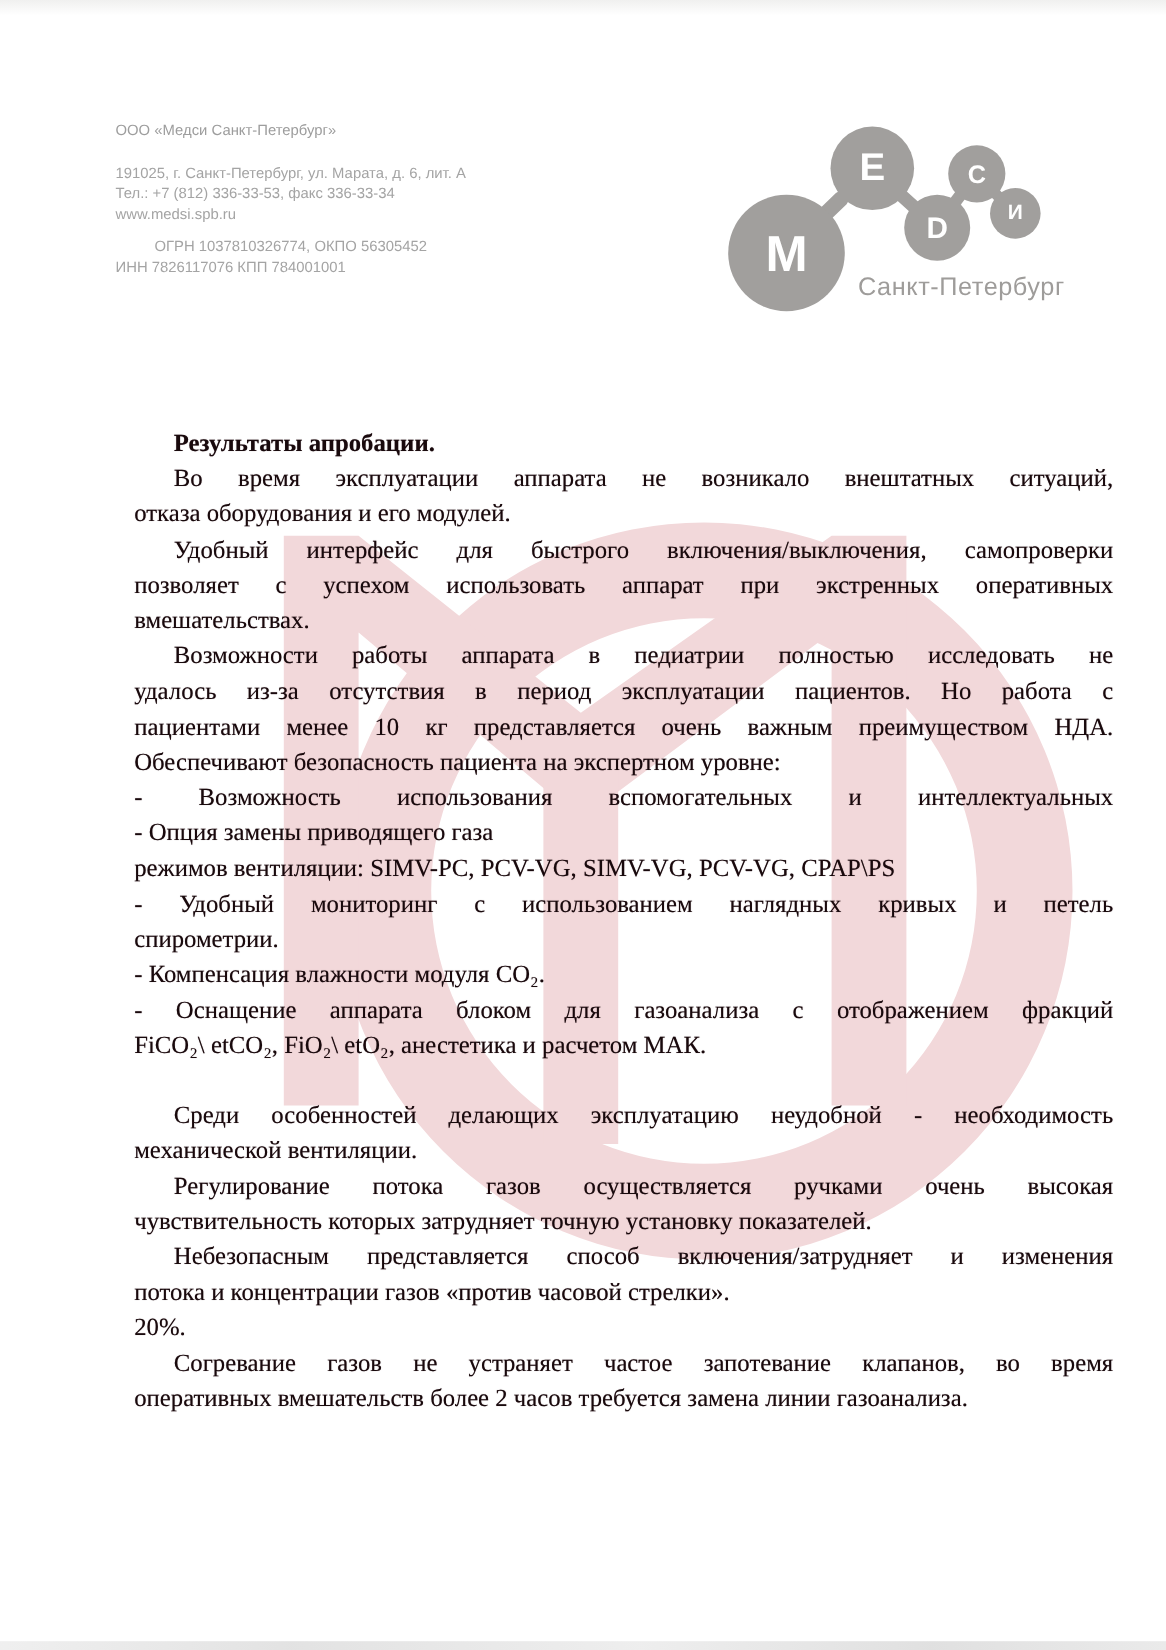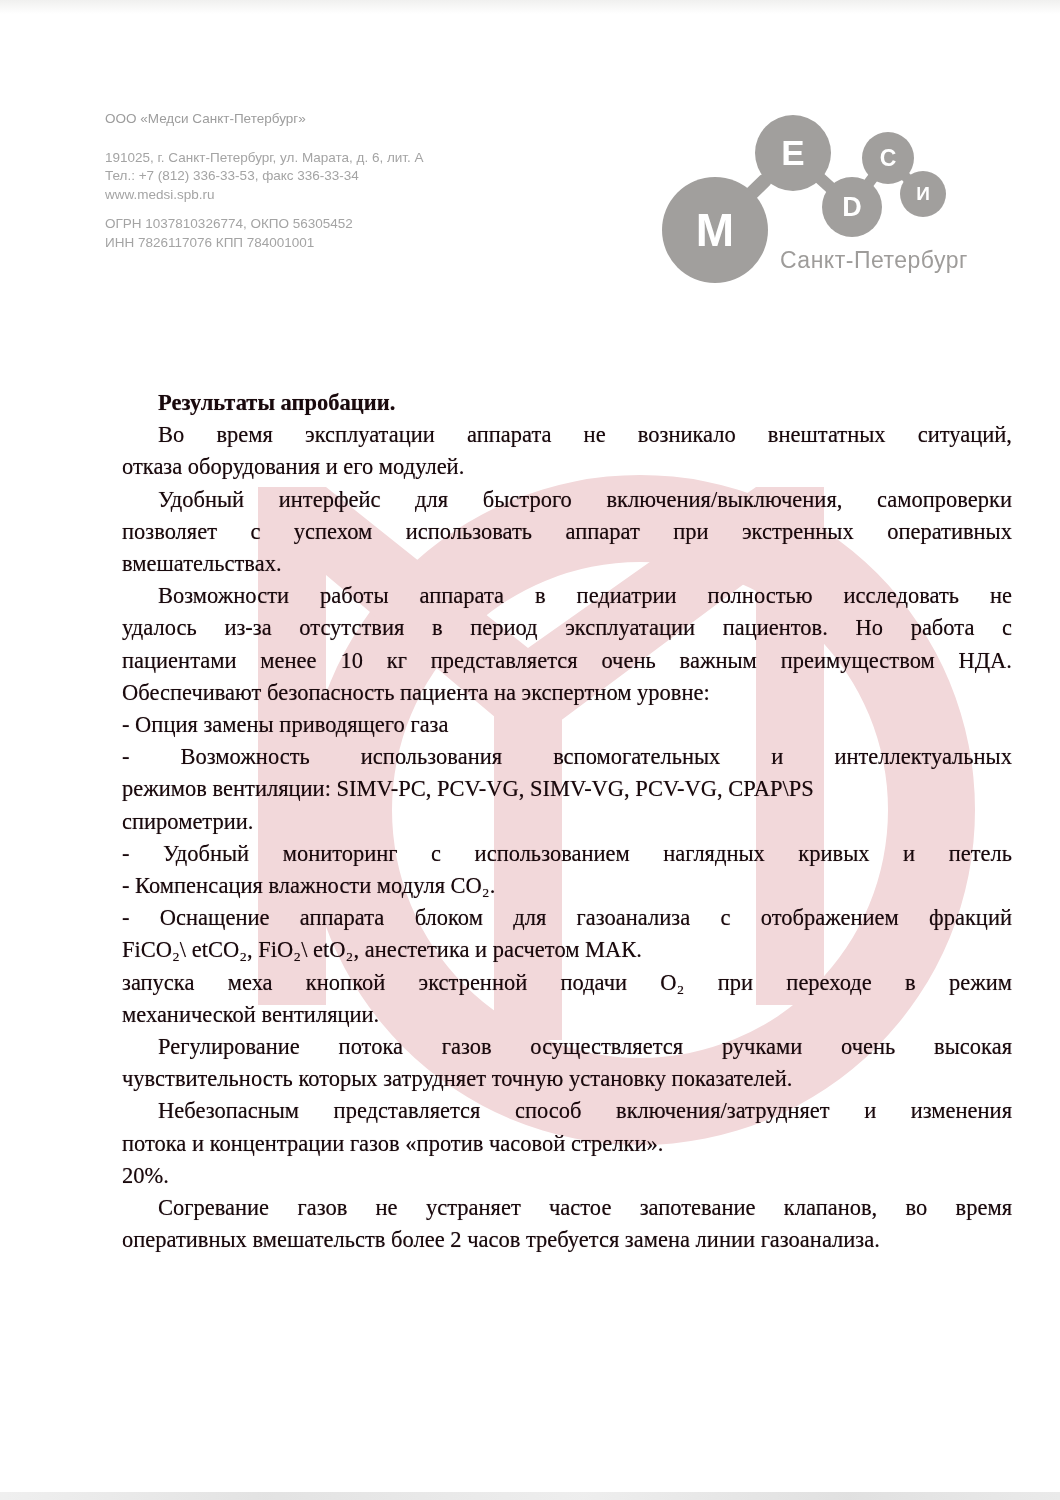--- a/index.html
+++ b/index.html
@@ -10,21 +10,21 @@
   }
   
   .wm{position:absolute;left:0;top:0;z-index:0;}
   
   .lh{
     position:absolute;left:105px;top:110px;z-index:2;
     font-family:"Liberation Sans","DejaVu Sans",sans-serif;
     color:#a4a4a4;font-size:13.5px;line-height:18.5px;
   }
   .lh .company{margin-bottom:20px;color:#9d9d9d;}
-  .lh .regblock{margin-top:11px;}
+  .lh .regblock{margin-top:11px;text-align:center;}
   
   .logo{position:absolute;left:650px;top:105px;width:340px;height:175px;z-index:2;}
   .logo .bubble{
     position:absolute;border-radius:50%;display:flex;align-items:center;justify-content:center;
     color:#fff;font-family:"Liberation Sans","DejaVu Sans",sans-serif;font-weight:bold;
   }
   .logo .neck{position:absolute;border-radius:5px;}
   .b-m{left:12px;top:72px;width:106px;height:106px;font-size:46px;}
   .b-e{left:105px;top:10px;width:76px;height:76px;font-size:35px;}
   .b-d{left:172px;top:72px;width:60px;height:60px;font-size:27px;font-family:"Liberation Serif","DejaVu Serif",serif;}
@@ -103,29 +103,29 @@
     <div class="ln ind bold">Результаты апробации.</div>
     <div class="ln ind fill">Во время эксплуатации аппарата не возникало внештатных ситуаций,</div>
     <div class="ln">отказа оборудования и его модулей.</div>
     <div class="ln ind fill">Удобный интерфейс для быстрого включения/выключения, самопроверки</div>
     <div class="ln fill">позволяет с успехом использовать аппарат при экстренных оперативных</div>
     <div class="ln">вмешательствах.</div>
     <div class="ln ind fill">Возможности работы  аппарата в педиатрии полностью исследовать не</div>
     <div class="ln fill">удалось из-за отсутствия в период эксплуатации пациентов. Но работа с</div>
     <div class="ln fill">пациентами менее 10 кг представляется очень важным преимуществом НДА.</div>
     <div class="ln">Обеспечивают безопасность пациента на экспертном уровне:</div>
+    <div class="ln fill">- Возможность использования вспомогательных и  интеллектуальных</div>
     <div class="ln">- Опция замены приводящего газа</div>
-    <div class="ln fill">- Возможность использования вспомогательных и  интеллектуальных</div>
     <div class="ln">режимов вентиляции: SIMV-PC, PCV-VG, SIMV-VG, PCV-VG, CPAP\PS</div>
+    <div class="ln fill">- Удобный мониторинг с использованием наглядных кривых и петель</div>
     <div class="ln">спирометрии.</div>
-    <div class="ln fill">- Удобный мониторинг с использованием наглядных кривых и петель</div>
     <div class="ln">- Компенсация влажности модуля CO₂.</div>
     <div class="ln fill">- Оснащение аппарата блоком для газоанализа с отображением фракций</div>
     <div class="ln">FiCO₂\ etCO₂, FiO₂\ etO₂, анестетика и расчетом МАК.</div>
-    <div class="ln fill">запуска меха кнопкой экстренной подачи O₂ при переходе в режим</div>
+    <div class="ln ind fill gap">Среди особенностей делающих эксплуатацию неудобной  - необходимость</div>
     <div class="ln">механической вентиляции.</div>
     <div class="ln ind fill">Регулирование потока газов осуществляется ручками очень высокая</div>
     <div class="ln">чувствительность которых затрудняет точную установку показателей.</div>
     <div class="ln ind fill">Небезопасным представляется способ включения/затрудняет и изменения</div>
     <div class="ln">потока и концентрации газов «против часовой стрелки».</div>
     <div class="ln">20%.</div>
     <div class="ln ind fill">Согревание газов не устраняет частое запотевание клапанов, во время</div>
     <div class="ln">оперативных вмешательств более 2 часов требуется замена линии газоанализа.</div>
   </div>
 

